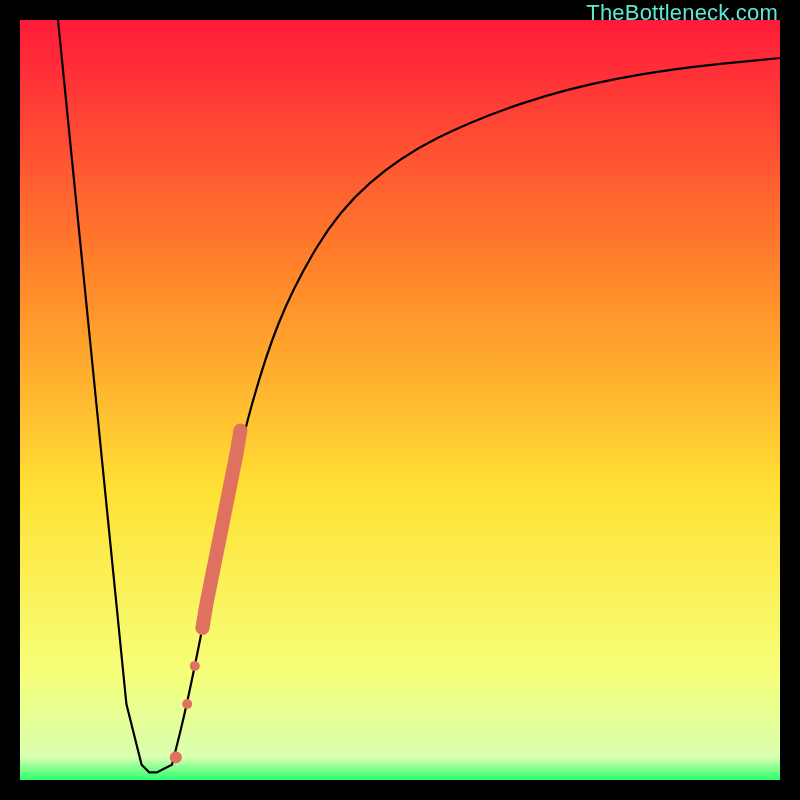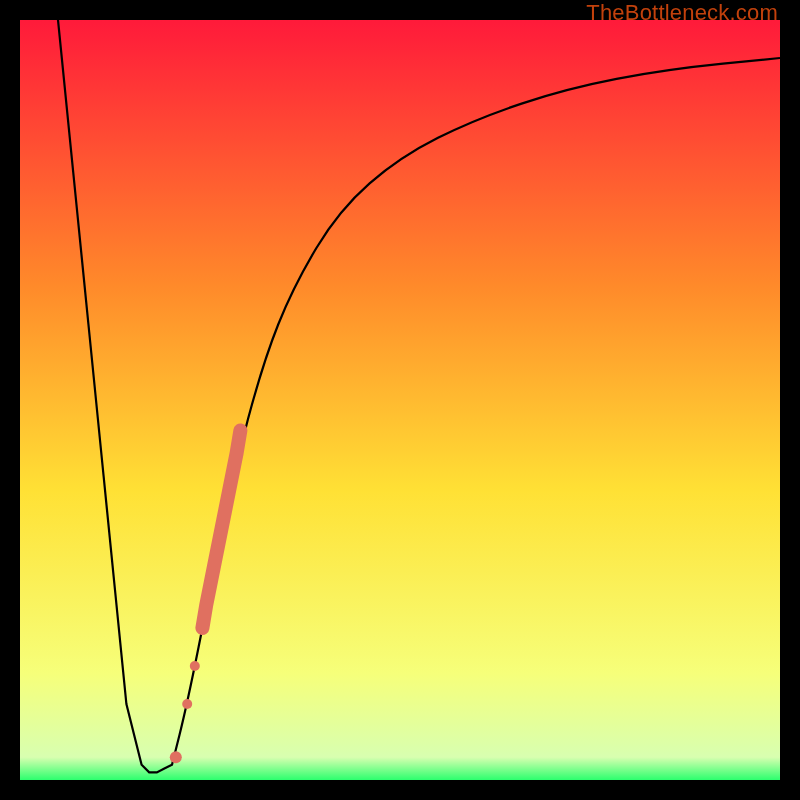--- a/index.html
+++ b/index.html
@@ -22,21 +22,21 @@
     position: absolute;
     left: 0;
     top: 0;
     width: 760px;
     height: 760px;
   }
   .watermark {
     position: absolute;
     top: 0px;
     right: 22px;
-    color: #c2410c;
+    color: #5eead4;
     font-family: Arial, Helvetica, sans-serif;
     font-size: 22px;
     letter-spacing: 0.2px;
     font-weight: 500;
   }
   svg { display: block; }
 </style>
 </head>
 <body>
 

